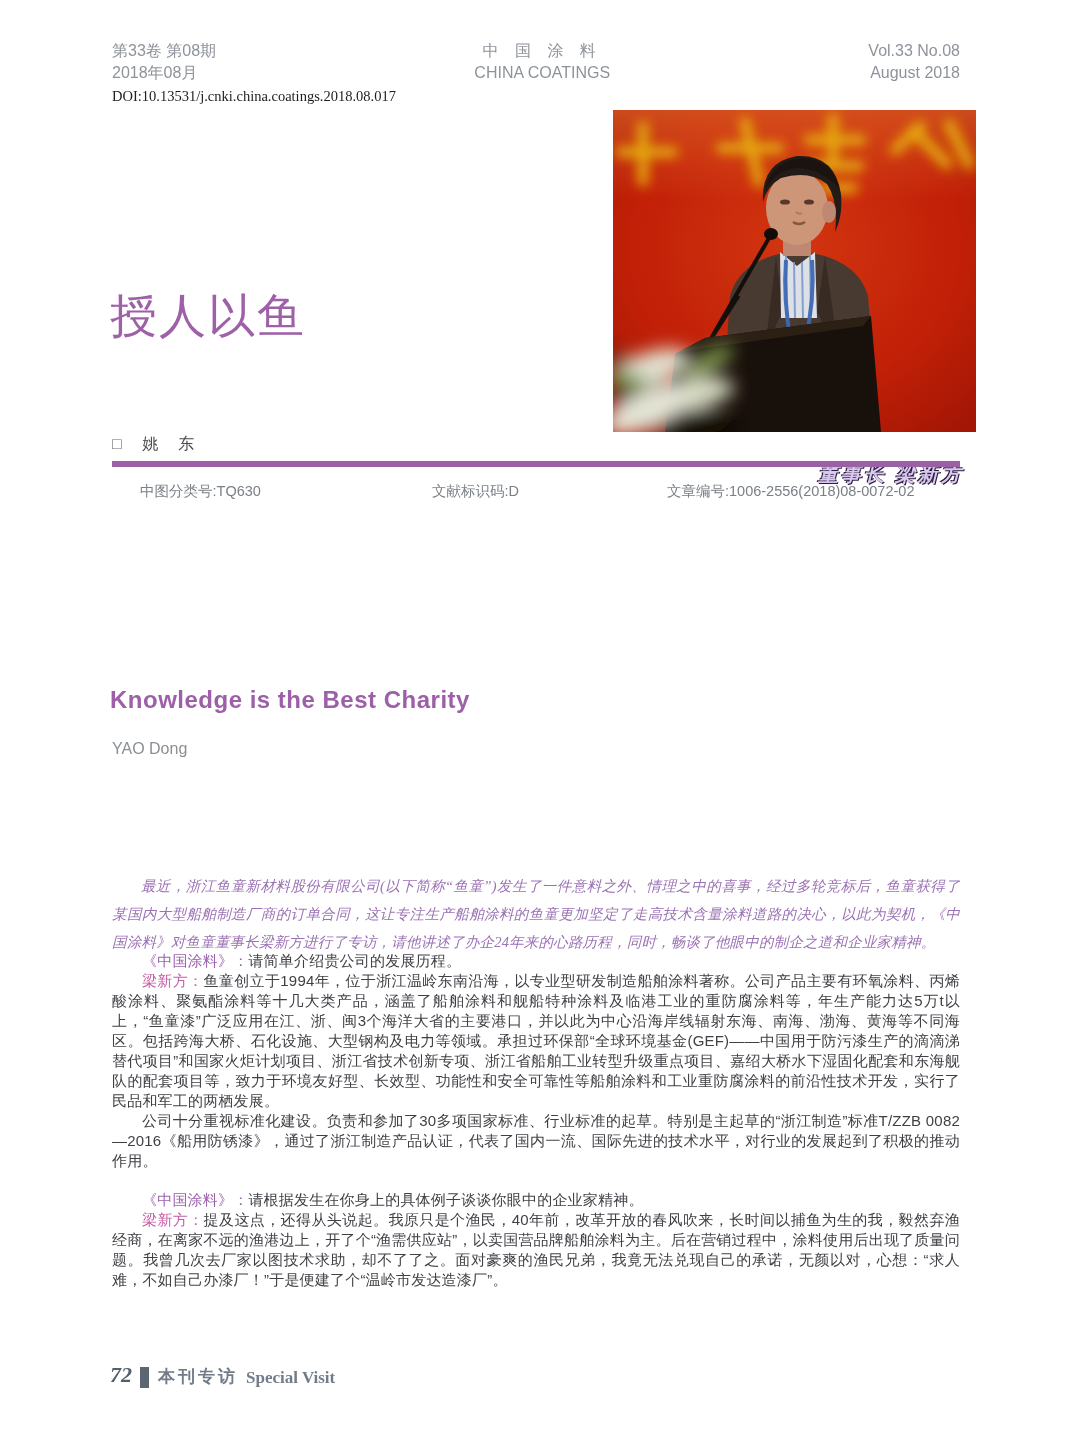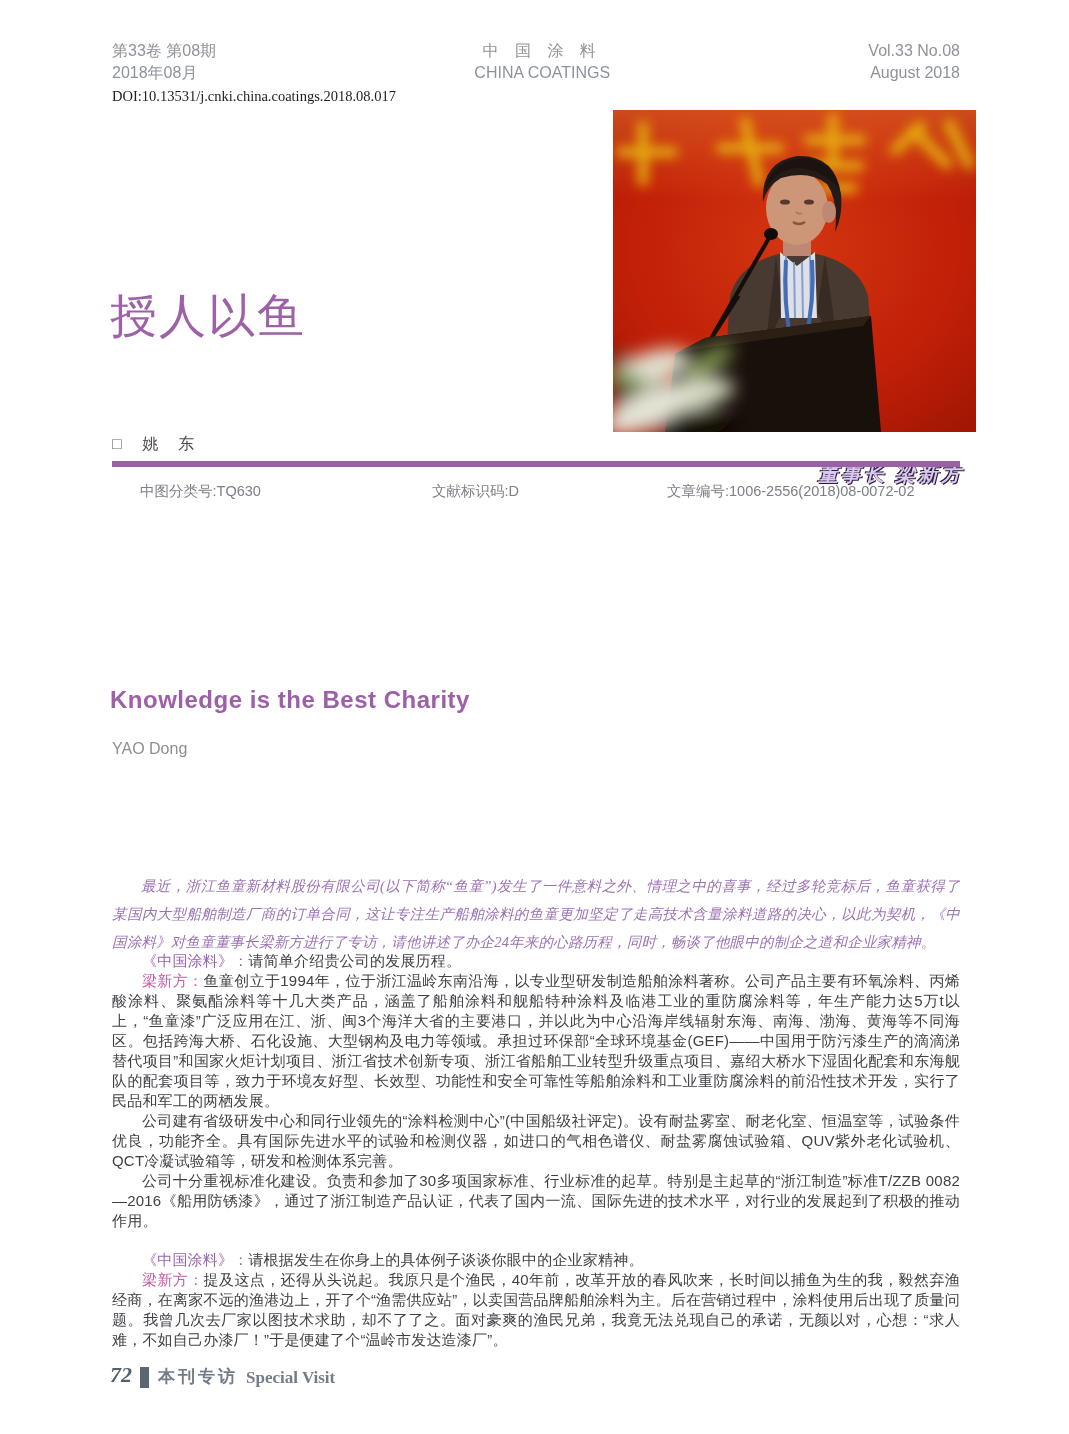--- a/index.html
+++ b/index.html
@@ -179,21 +179,20 @@
   </div>
 
   <h2 class="en-title">Knowledge is the Best Charity</h2>
   <div class="en-author">YAO Dong</div>
 
   <div class="intro">最近，浙江鱼童新材料股份有限公司(以下简称“鱼童”)发生了一件意料之外、情理之中的喜事，经过多轮竞标后，鱼童获得了某国内大型船舶制造厂商的订单合同，这让专注生产船舶涂料的鱼童更加坚定了走高技术含量涂料道路的决心，以此为契机，《中国涂料》对鱼童董事长梁新方进行了专访，请他讲述了办企24年来的心路历程，同时，畅谈了他眼中的制企之道和企业家精神。</div>
 
   <div class="body-text">
     <p><span class="q-label">《中国涂料》：</span><span>请简单介绍贵公司的发展历程。</span></p>
     <p><span class="a-label">梁新方：</span><span>鱼童创立于1994年，位于浙江温岭东南沿海，以专业型研发制造船舶涂料著称。公司产品主要有环氧涂料、丙烯酸涂料、聚氨酯涂料等十几大类产品，涵盖了船舶涂料和舰船特种涂料及临港工业的重防腐涂料等，年生产能力达5万t以上，“鱼童漆”广泛应用在江、浙、闽3个海洋大省的主要港口，并以此为中心沿海岸线辐射东海、南海、渤海、黄海等不同海区。包括跨海大桥、石化设施、大型钢构及电力等领域。承担过环保部“全球环境基金(GEF)——中国用于防污漆生产的滴滴涕替代项目”和国家火炬计划项目、浙江省技术创新专项、浙江省船舶工业转型升级重点项目、嘉绍大桥水下湿固化配套和东海舰队的配套项目等，致力于环境友好型、长效型、功能性和安全可靠性等船舶涂料和工业重防腐涂料的前沿性技术开发，实行了民品和军工的两栖发展。</span></p>
-    <p>公司建有省级研发中心和同行业领先的“涂料检测中心”(中国船级社评定)。设有耐盐雾室、耐老化室、恒温室等，试验条件优良，功能齐全。具有国际先进水平的试验和检测仪器，如进口的气相色谱仪、耐盐雾腐蚀试验箱、QUV紫外老化试验机、QCT冷凝试验箱等，研发和检测体系完善。</p>
     <p>公司十分重视标准化建设。负责和参加了30多项国家标准、行业标准的起草。特别是主起草的“浙江制造”标准T/ZZB 0082—2016《船用防锈漆》，通过了浙江制造产品认证，代表了国内一流、国际先进的技术水平，对行业的发展起到了积极的推动作用。</p>
     <p class="gap"><span class="q-label">《中国涂料》：</span><span>请根据发生在你身上的具体例子谈谈你眼中的企业家精神。</span></p>
     <p><span class="a-label">梁新方：</span><span>提及这点，还得从头说起。我原只是个渔民，40年前，改革开放的春风吹来，长时间以捕鱼为生的我，毅然弃渔经商，在离家不远的渔港边上，开了个“渔需供应站”，以卖国营品牌船舶涂料为主。后在营销过程中，涂料使用后出现了质量问题。我曾几次去厂家以图技术求助，却不了了之。面对豪爽的渔民兄弟，我竟无法兑现自己的承诺，无颜以对，心想：“求人难，不如自己办漆厂！”于是便建了个“温岭市发达造漆厂”。</span></p>
   </div>
 
   <div class="jfooter">
     <span class="pageno">72</span>
     <span class="fbar"></span>
     <span class="fsec">本刊专访</span>
     <span class="fsec-en">Special Visit</span>

